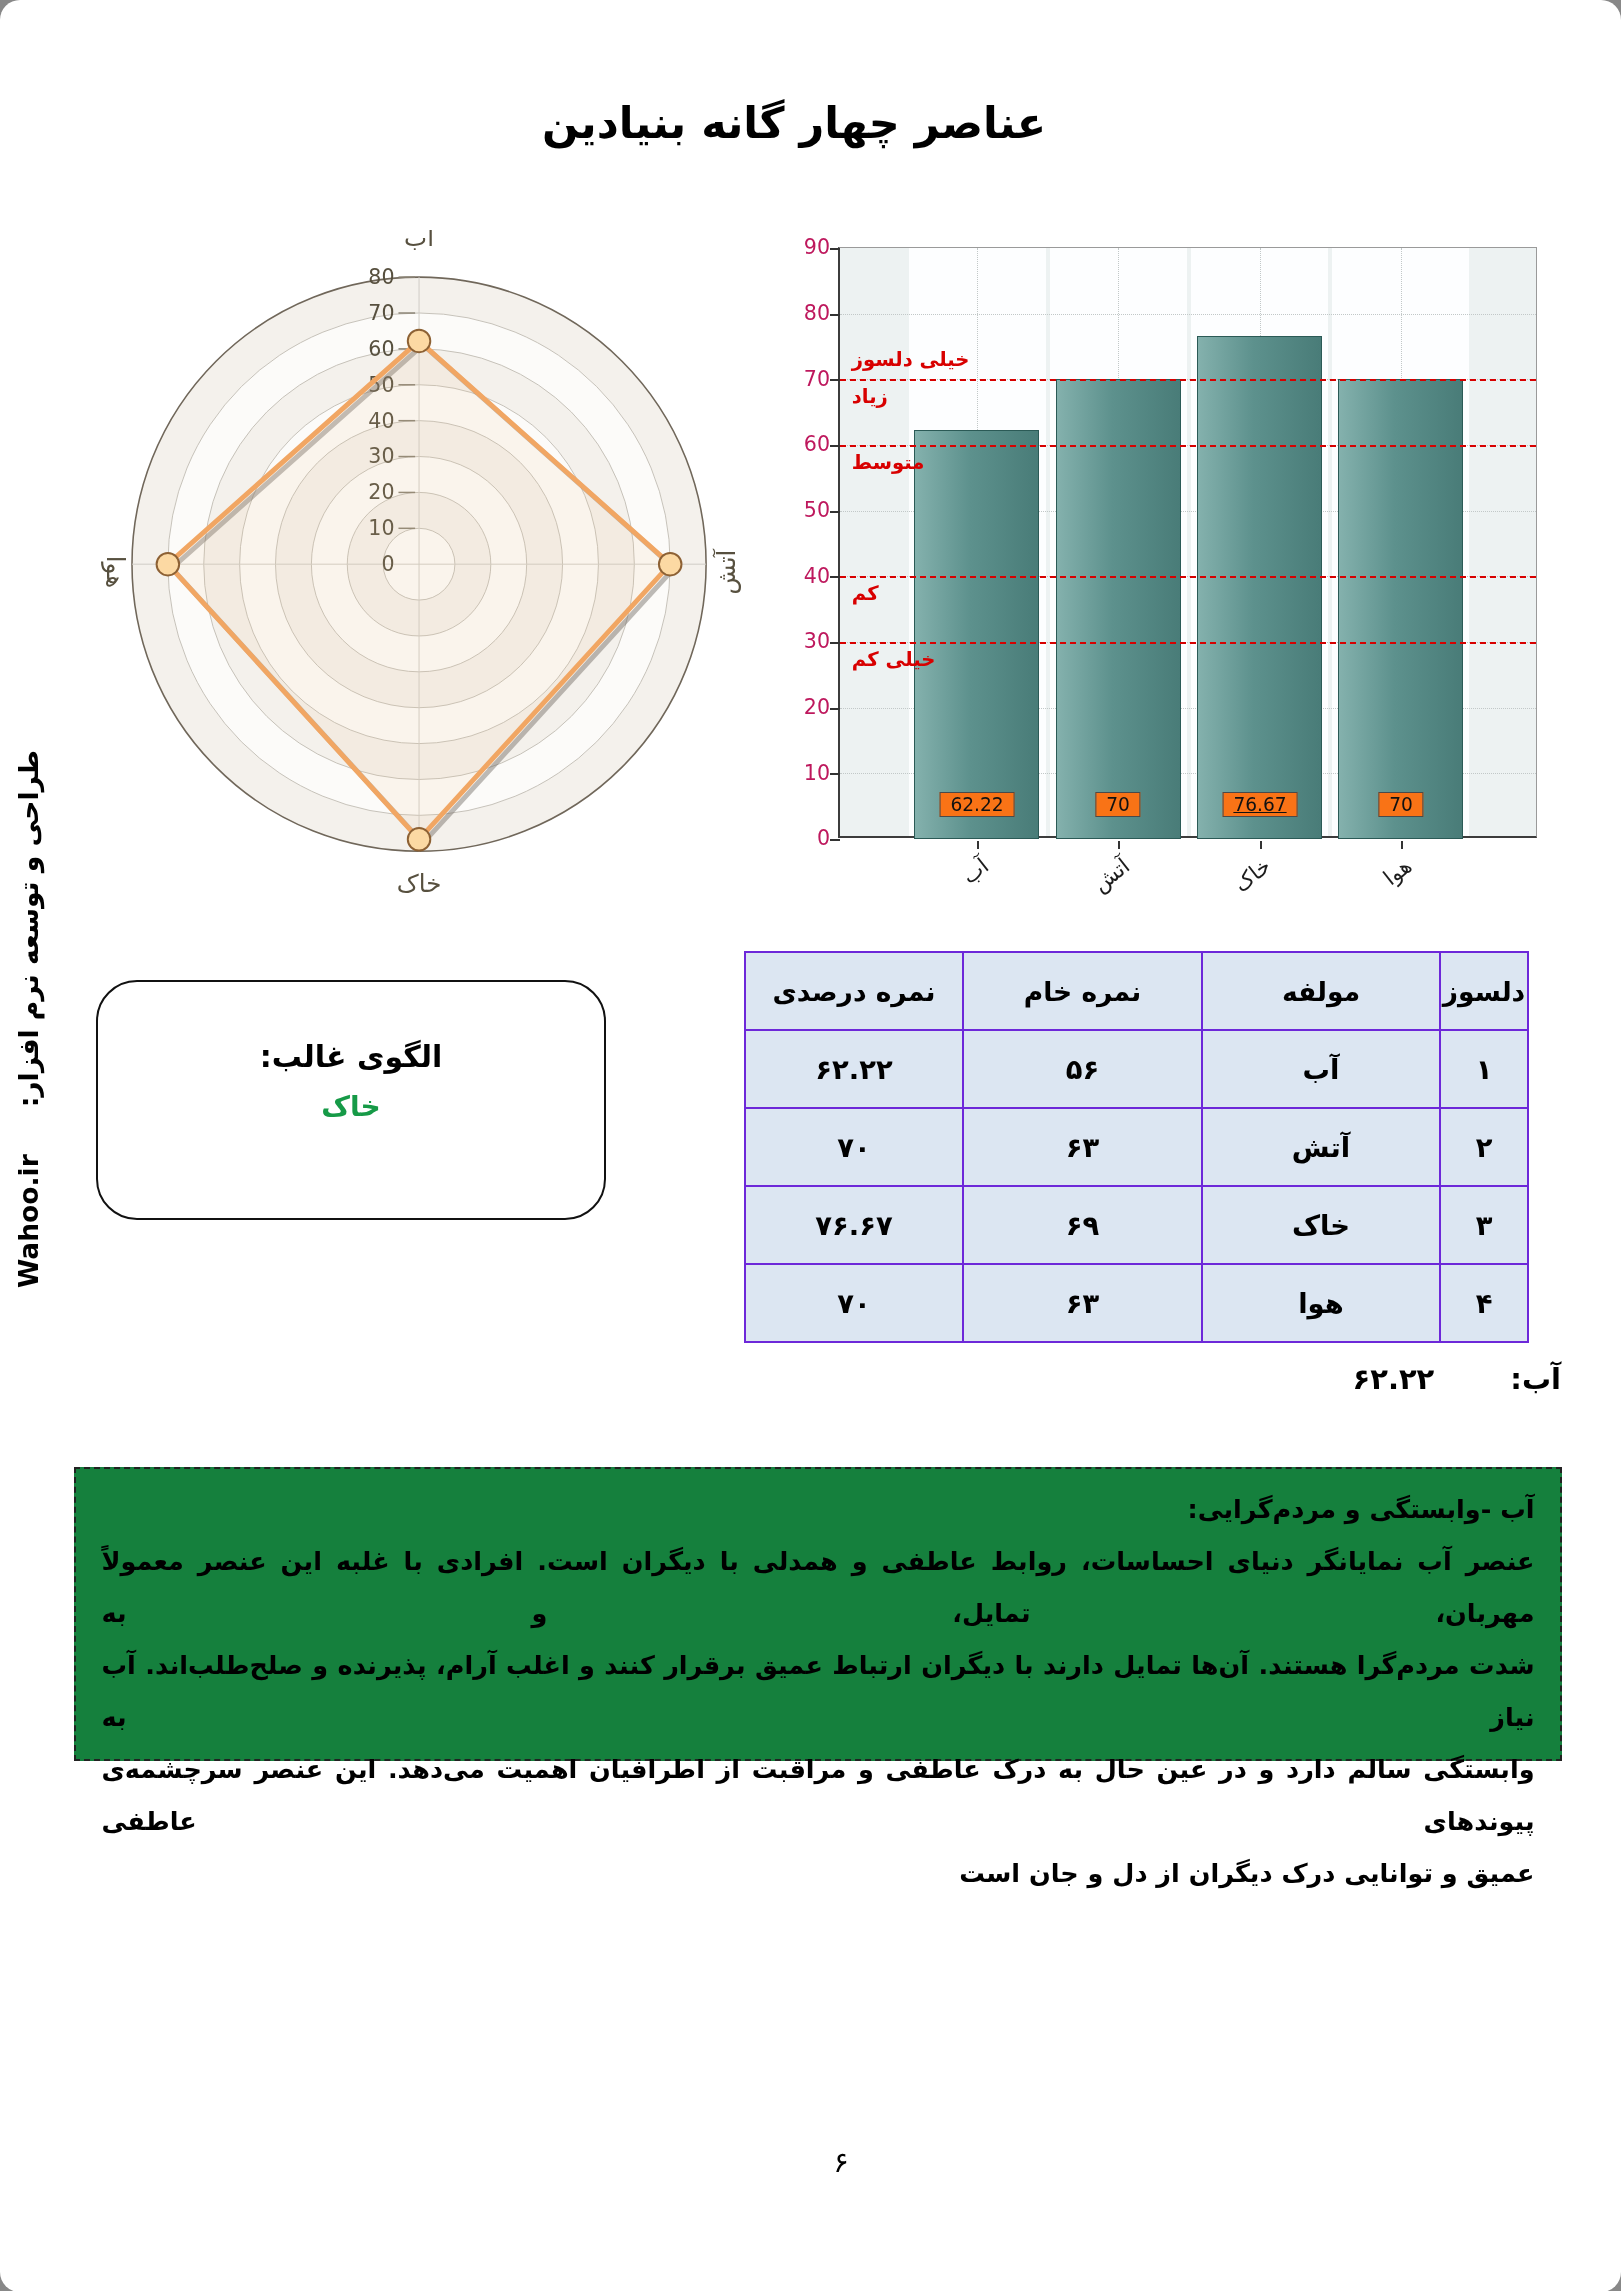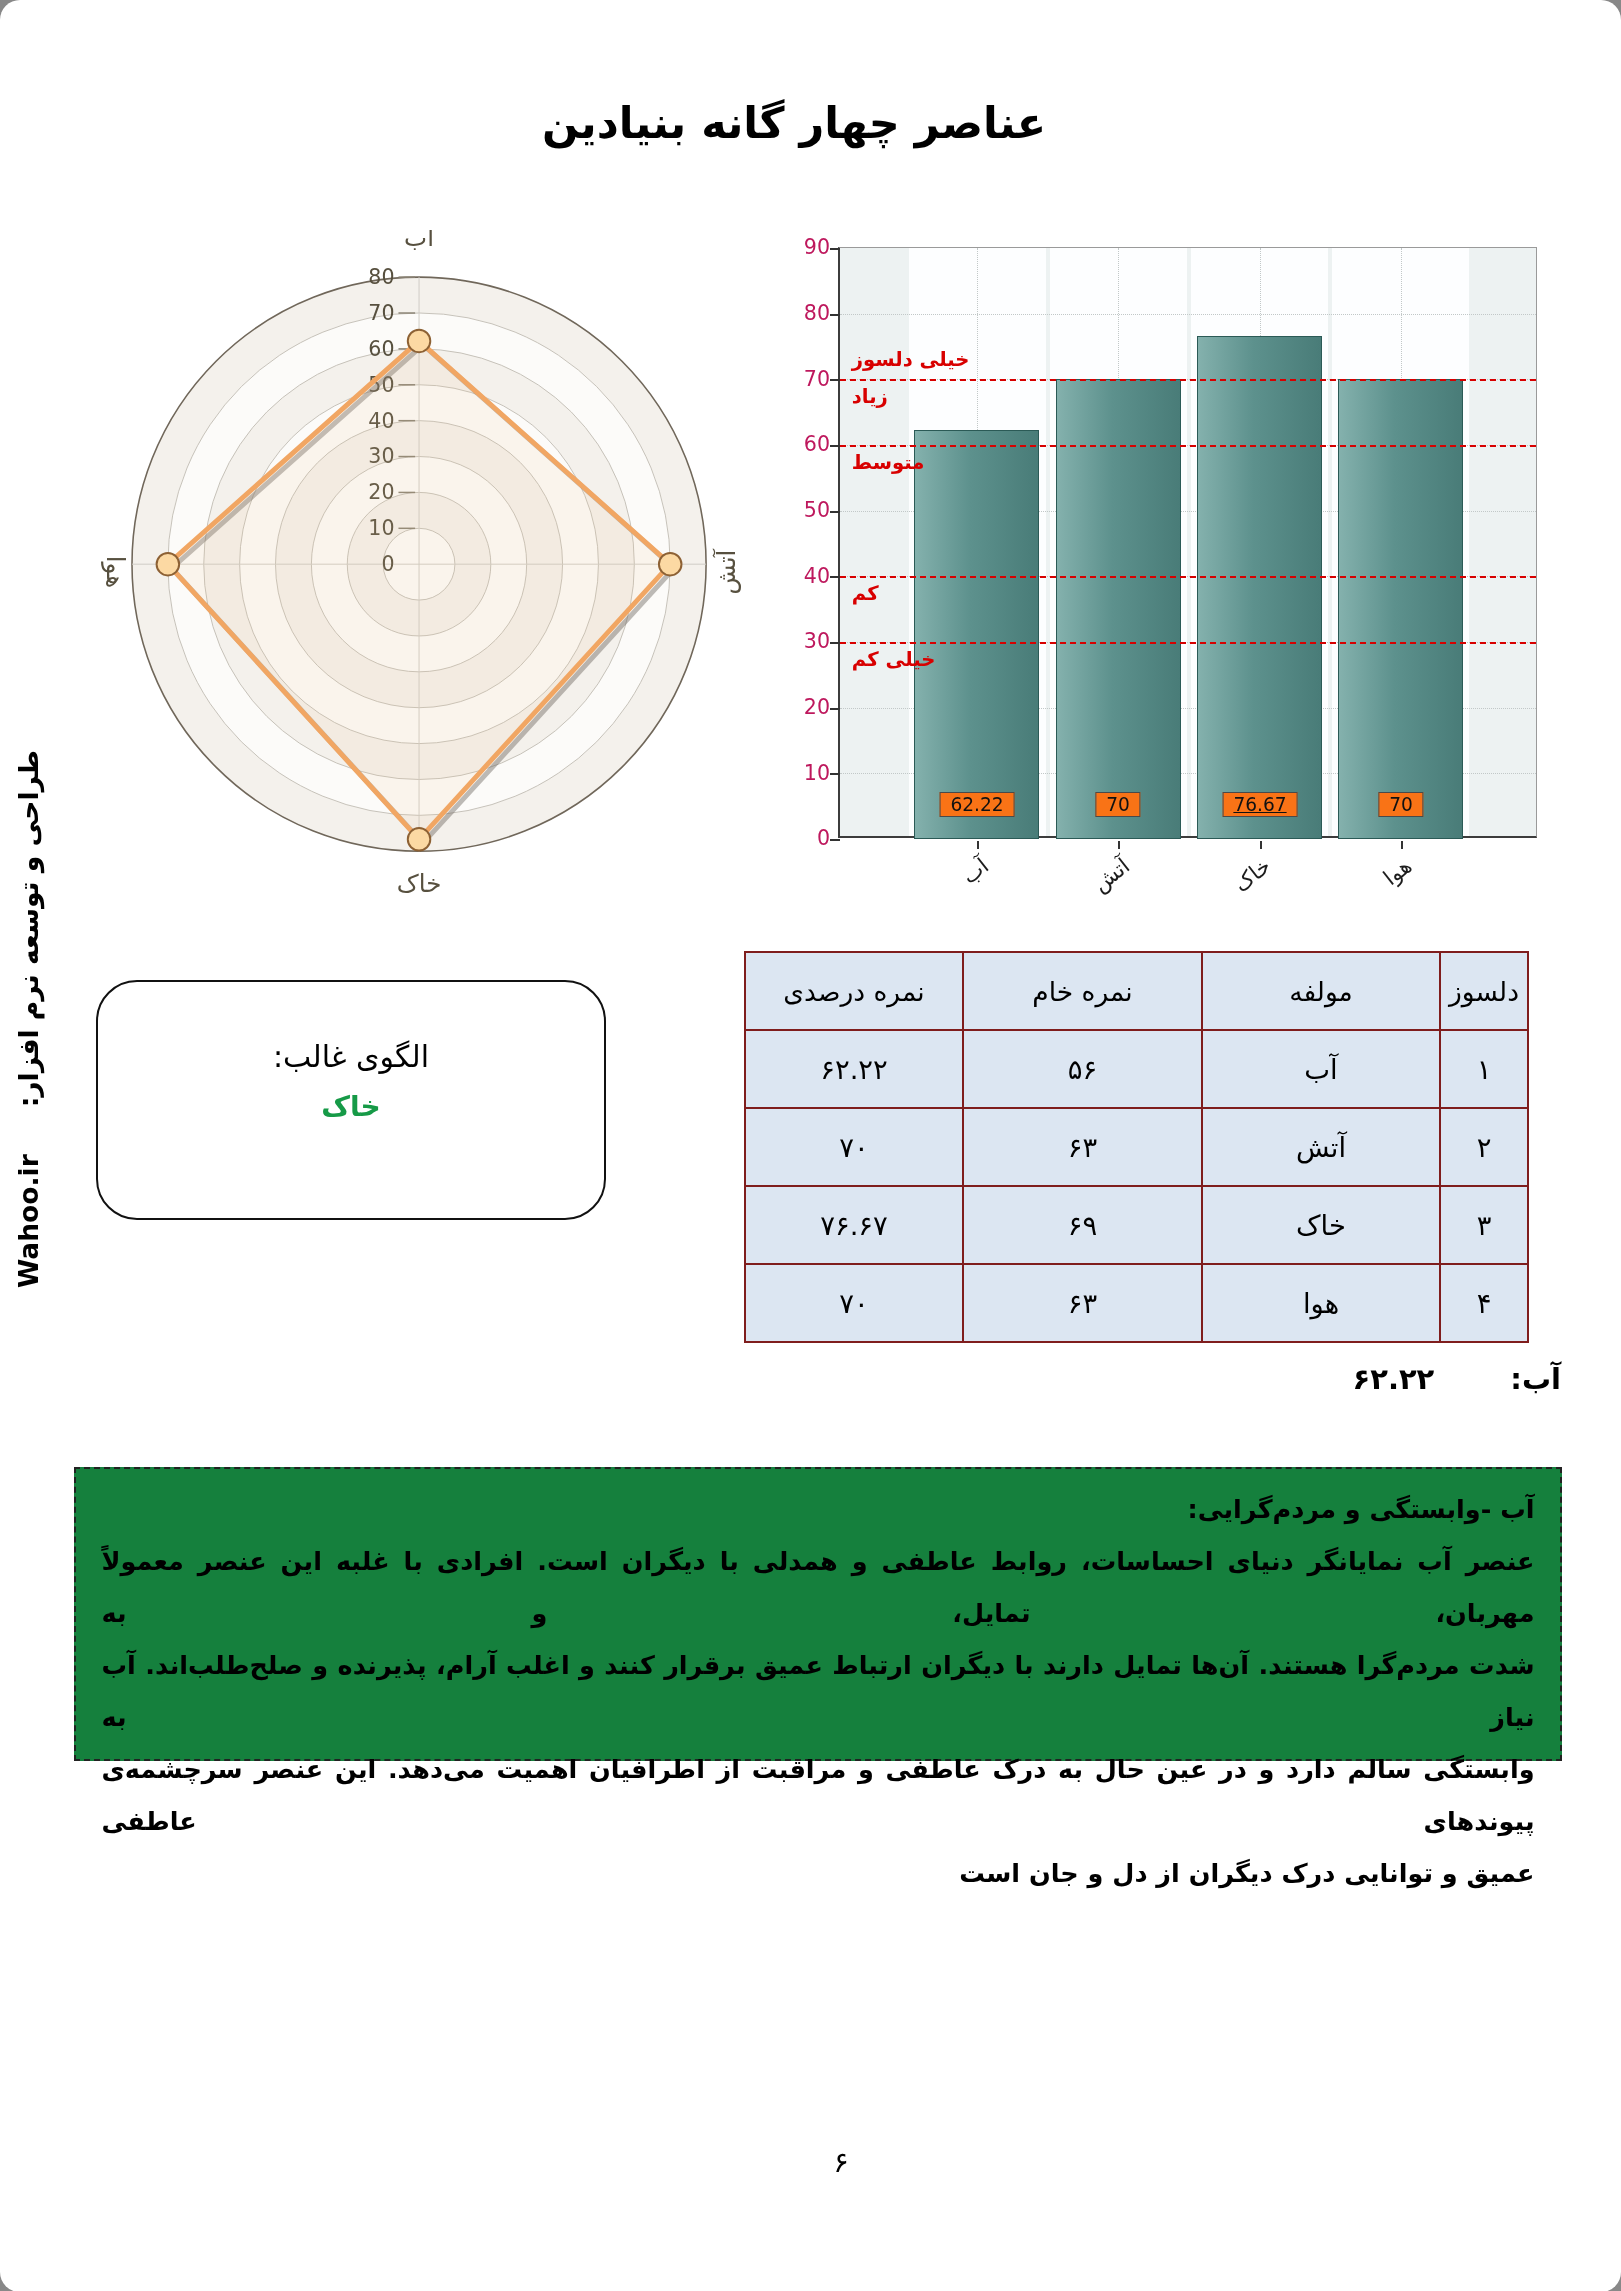--- a/index.html
+++ b/index.html
@@ -44,31 +44,31 @@
   #bar-plot .xlabel {
     position:absolute; width:118px; text-align:right; font-size:21.6px; color:#1c1c1c;
     direction:rtl; transform-origin:100% 0; transform:rotate(-38deg); white-space:nowrap;
   }
   
   #score-table {
     position:absolute; left:744px; top:951px; width:783px; height:392px;
     border-collapse:collapse; direction:rtl; table-layout:fixed;
   }
   #score-table td, #score-table th {
-    border:2px solid #7f1d1d; background:#dce6f2; text-align:center; vertical-align:middle;
-    font-weight:normal; color:#000;
+    border:2px solid #6d28d9; background:#dce6f2; text-align:center; vertical-align:middle;
+    font-weight:bold; color:#000;
   }
   #score-table th { font-size:26.5px; height:78px; }
   #score-table td { font-size:27.4px; height:78px; }
   
   #pattern-box {
     position:absolute; left:96px; top:980px; width:510px; height:240px;
     border:2.9px solid #111; border-radius:41px; text-align:center; direction:rtl;
   }
-  #pattern-label { margin-top:57px; font-size:30px; font-weight:normal; color:#000; }
+  #pattern-label { margin-top:57px; font-size:30px; font-weight:bold; color:#000; }
   #pattern-value { margin-top:15.7px; font-size:28px; font-weight:bold; }
   
   #score-line {
     position:absolute; left:1137px; top:1362px; width:424px; direction:rtl;
     display:flex; gap:76px; font-size:29px; font-weight:bold; color:#000;
   }
   
   #desc-box {
     position:absolute; left:74px; top:1467px; width:1488px; height:294px;
     background:#15803d; border:2px dashed #222; direction:rtl;

